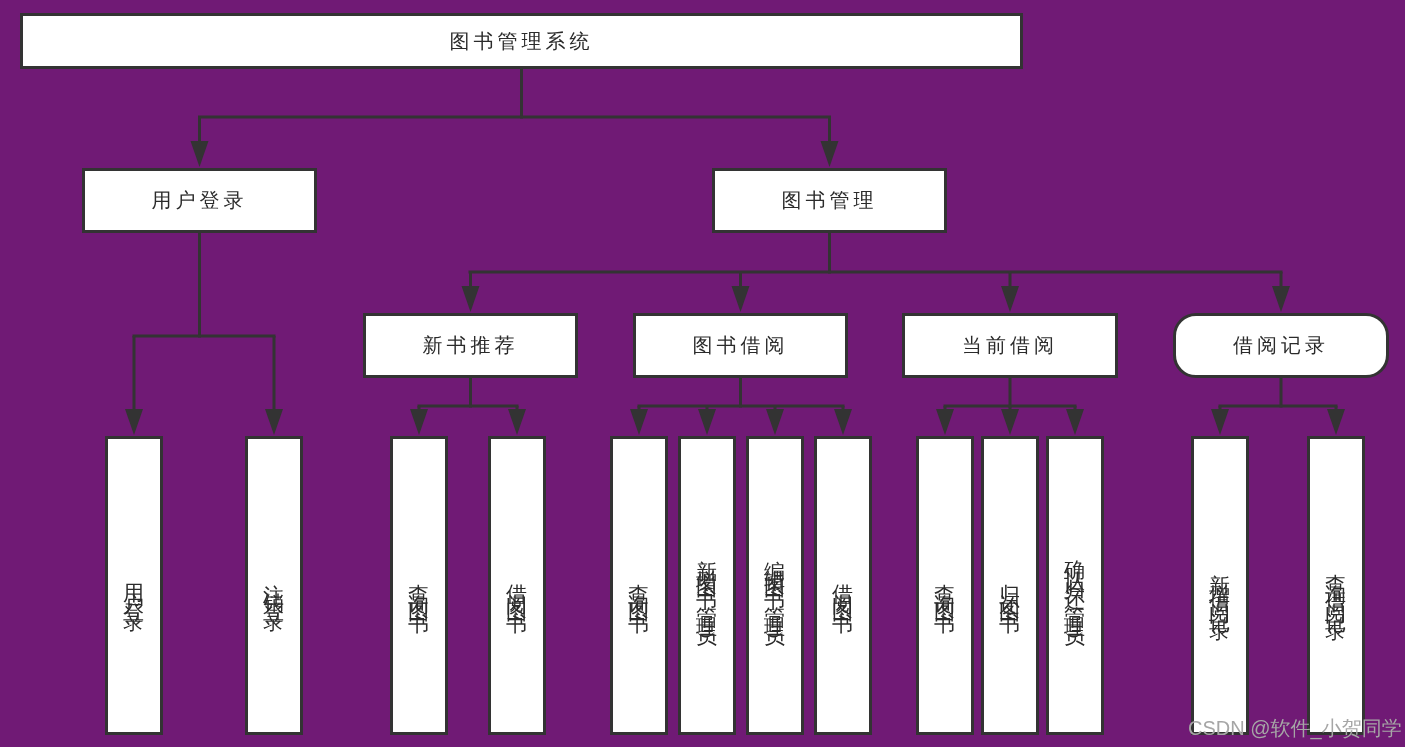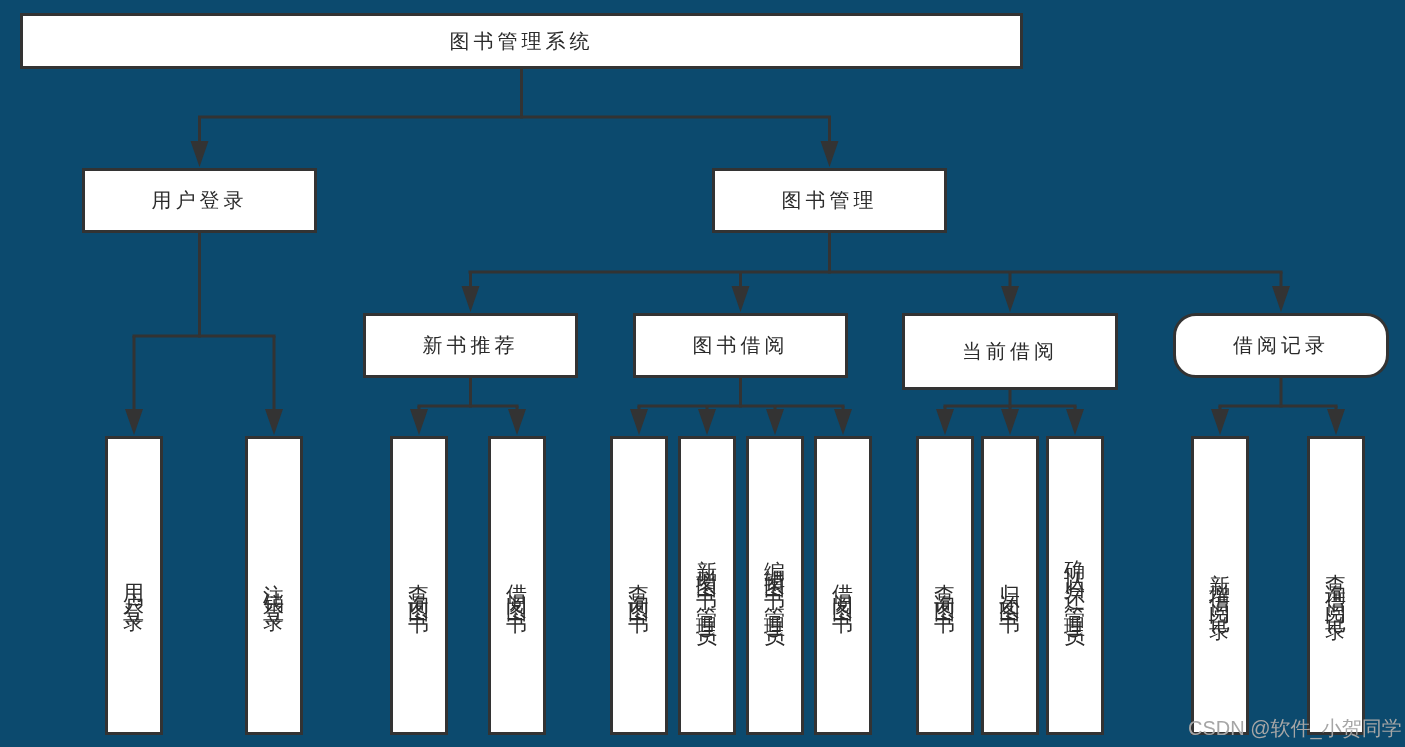--- a/index.html
+++ b/index.html
@@ -1,20 +1,20 @@
 <!DOCTYPE html>
 <html><head>
 <meta charset="utf-8">
 <style>
   html, body { margin: 0; padding: 0; background: #ffffff; }
   .stage {
     position: relative;
     width: 1405px;
     height: 747px;
-    background: #0c4a6e;
+    background: #701a75;
     font-family: "Liberation Sans", sans-serif;
     overflow: hidden;
   }
   .wires {
     position: absolute;
     left: 0; top: 0;
     z-index: 1;
   }
   .hbox {
     position: absolute;
@@ -129,21 +129,21 @@
   <div class="hbox" style="left:712px; top:168px; width:235px; height:65px;justify-content:center;">
     <span>图书管理</span>
   </div>
 
   <div class="hbox" style="left:363px; top:313px; width:215px; height:65px;">
     <span>新书推荐</span>
   </div>
   <div class="hbox" style="left:633px; top:313px; width:215px; height:65px;">
     <span>图书借阅</span>
   </div>
-  <div class="hbox" style="left:902px; top:313px; width:216px; height:77px;">
+  <div class="hbox" style="left:902px; top:313px; width:216px; height:65px;">
     <span>当前借阅</span>
   </div>
   <div class="hbox" style="left:1173px; top:313px; width:216px; height:65px;border-radius:23px;">
     <span>借阅记录</span>
   </div>
 
   <div class="vbox" style="left:105px; top:436px; width:58px; height:299px;">
     <span class="vtext">用户登录</span>
   </div>
   <div class="vbox" style="left:245px; top:436px; width:58px; height:299px;">

